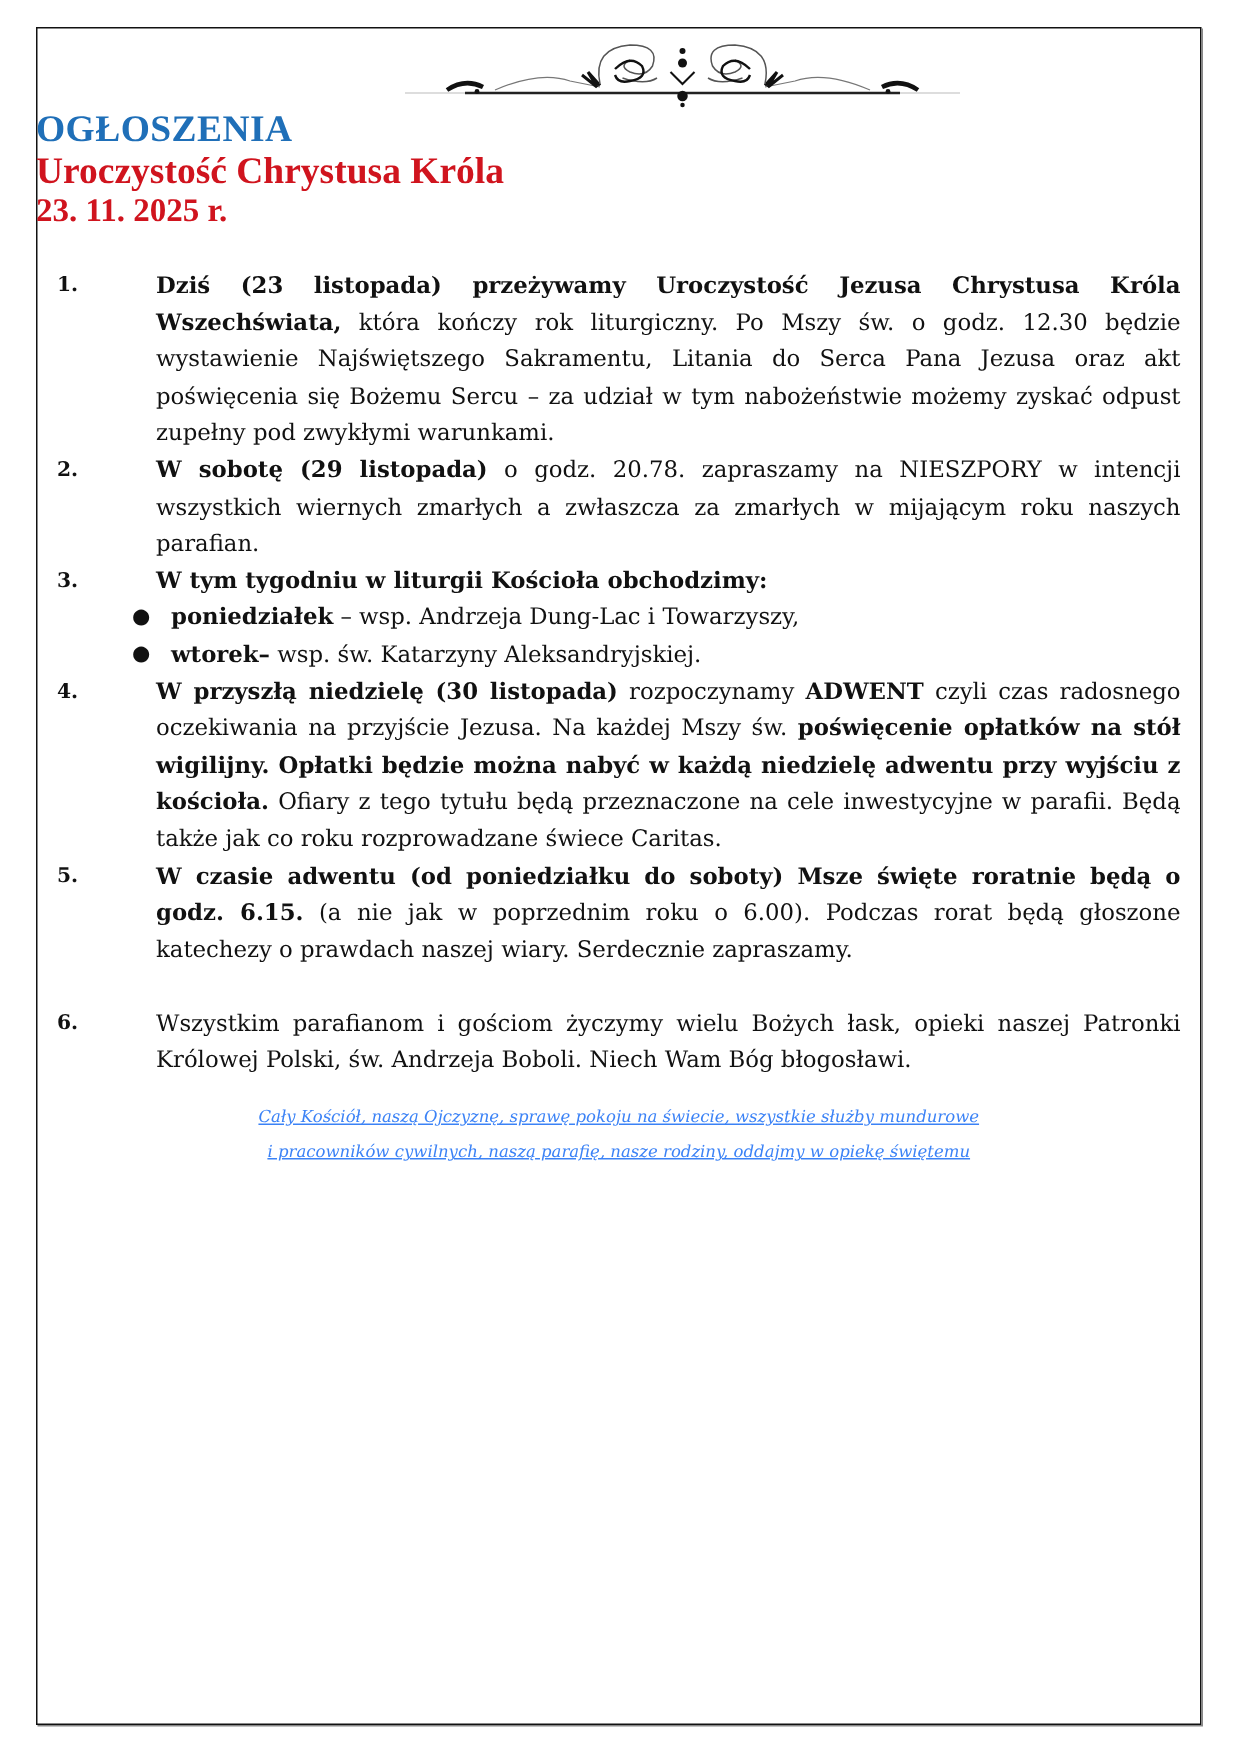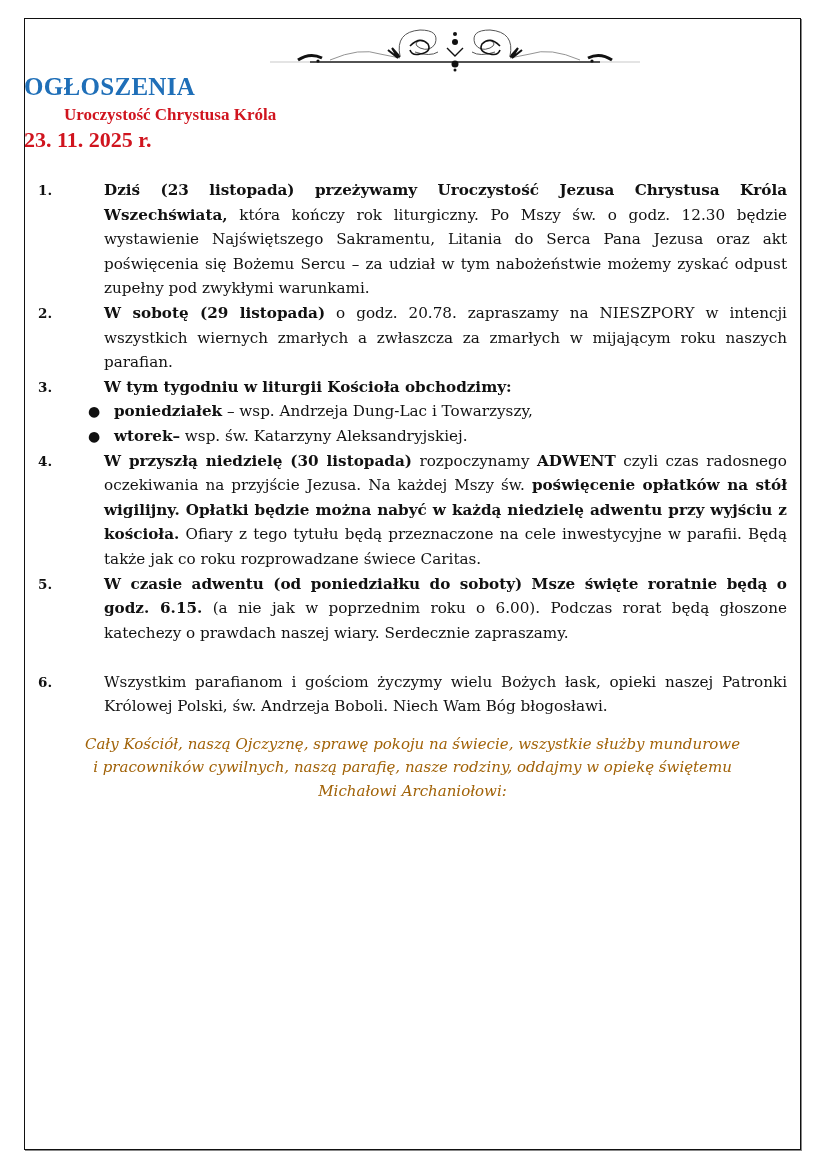--- a/index.html
+++ b/index.html
@@ -6,39 +6,39 @@
   body { width: 827px; height: 1170px; position: relative; overflow: hidden; }
   .frame {
     position: absolute; left: 24px; top: 18px; width: 777px; height: 1132px;
     border: 1.5px solid #111; box-shadow: 1px 1px 0 #888;
     box-sizing: border-box;
   }
   .ornament { position: absolute; left: 270px; top: 22px; width: 370px; height: 50px; }
   .header { position: absolute; left: 24px; top: 72px; width: 777px; 
     font-family: "Liberation Serif", "DejaVu Serif", serif; font-weight: bold; }
   .title { color: #1f6fb8; font-size: 25px; line-height: 30px; letter-spacing: 0.3px; }
-  .subtitle { color: #d0141e; font-size: 17px; line-height: 25px; margin-left: 40px; }
+  .subtitle { color: #d0141e; font-size: 25px; line-height: 25px; }
   .date { color: #d0141e; font-size: 22px; line-height: 25px; }
 
   .content { position: absolute; left: 38px; top: 178px; width: 749px;
     font-family: "DejaVu Serif", "Liberation Serif", serif; font-size: 15.2px;
     line-height: 24.6px; color: #111; }
   .item { position: relative; padding-left: 26px; text-align: justify; }
   .item .num { position: absolute; left: 0; top: 0; font-weight: bold; font-size: 13.5px; }
   .item p { margin: 0; }
   .item p.last { text-align-last: left; margin-left: 40px; }
   b { font-weight: bold; }
   .bullets { list-style: none; margin: 0; padding: 0 0 0 50px; }
   .bullets li { position: relative; padding-left: 26px; }
   .bullets li .dot { position: absolute; left: 0; top: 0; font-size: 14px; }
   .gap { height: 24.6px; }
 
   .prayer { position: absolute; left: 24px; top: 733px; width: 777px; text-align: center;
     font-family: "DejaVu Serif", "Liberation Serif", serif; font-style: italic;
-    color: #a16207; font-size: 15px; line-height: 23.4px; }
+    color: #3b82f6; font-size: 11px; line-height: 23.4px; text-decoration: underline; }
   .prayer div { white-space: nowrap; }
 </style>
 </head>
 <body>
 
 <div class="frame"></div>
 
 <svg class="ornament" viewBox="0 0 370 50">
   <line x1="0" y1="40" x2="370" y2="40" stroke="#bbb" stroke-width="0.8"></line>
   <line x1="40" y1="40" x2="330" y2="40" stroke="#222" stroke-width="1.6"></line>
@@ -95,14 +95,13 @@
   <div class="gap"></div>
   <div class="item">
     <span class="num">6.</span>
     <p class="last"><span>Wszystkim parafianom i gościom życzymy wielu Bożych łask, opieki naszej Patronki Królowej Polski, św. Andrzeja Boboli. Niech Wam Bóg błogosławi.</span></p>
   </div>
 </div>
 
 <div class="prayer">
   <div>Cały Kościół, naszą Ojczyznę, sprawę pokoju na świecie, wszystkie służby mundurowe</div>
   <div>i pracowników cywilnych, naszą parafię, nasze rodziny, oddajmy w opiekę świętemu</div>
-  <div>Michałowi Archaniołowi:</div>
 </div>
 
 </body></html>

